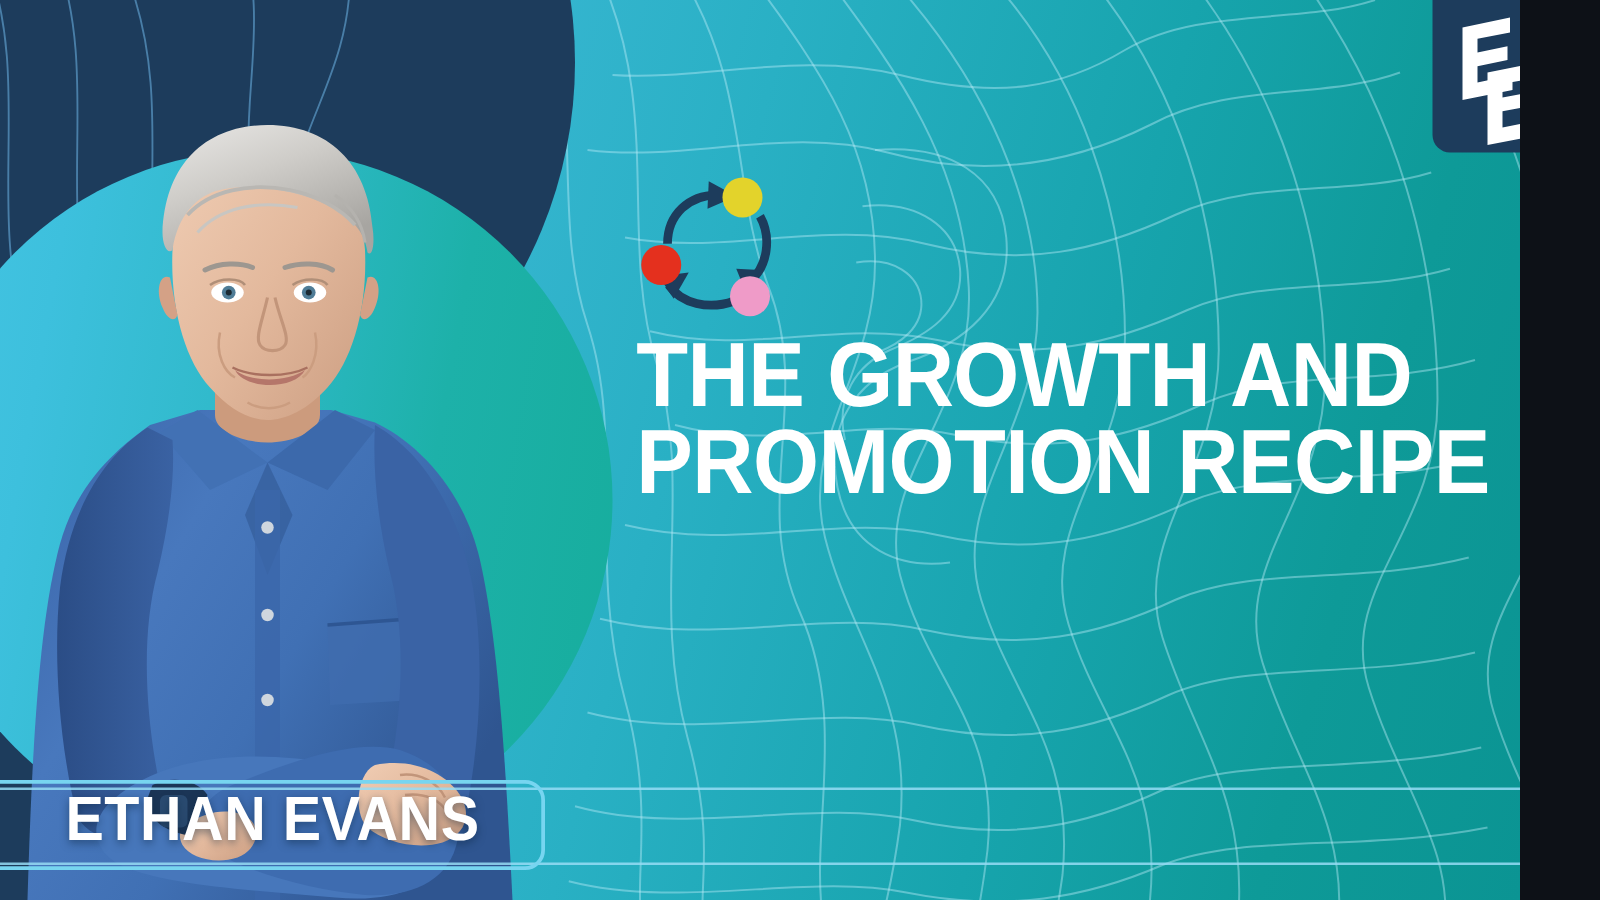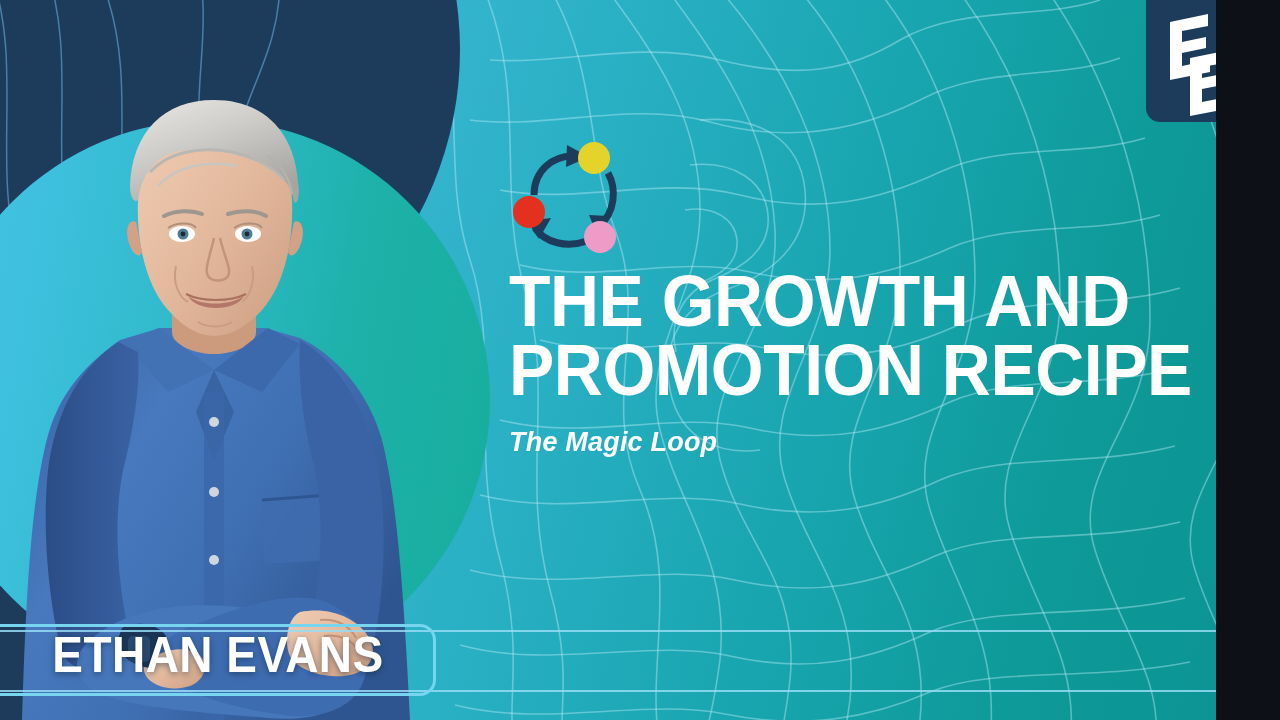--- a/index.html
+++ b/index.html
@@ -339,21 +339,20 @@
     <polygon points="103,83 93,104 84,82" fill="#1d3c5c"></polygon>
     <polygon points="22,88 46,85 34,106" fill="#1d3c5c"></polygon>
     <circle cx="24" cy="79" r="16" fill="#e4301e"></circle>
     <circle cx="89" cy="25" r="16" fill="#e3d32b"></circle>
     <circle cx="95" cy="104" r="16" fill="#ef9bc8"></circle>
   </svg>
 
   <div class="title-block">
     <h1 class="title">THE GROWTH AND
 PROMOTION RECIPE</h1>
-    <p class="subtitle">The Magic Loop</p>
   </div>
 
   <div class="logo-badge">
     <svg viewBox="0 0 104 122" aria-hidden="true">
       <g fill="#ffffff">
         <polygon points="24,22 62,14 62,26 36,31 36,42 60,37 60,48 36,53 36,66 64,60 64,72 24,80"></polygon>
         <polygon points="44,58 84,50 84,62 56,67 56,78 82,73 82,84 56,89 56,102 86,96 86,108 44,116"></polygon>
       </g>
     </svg>
   </div>

